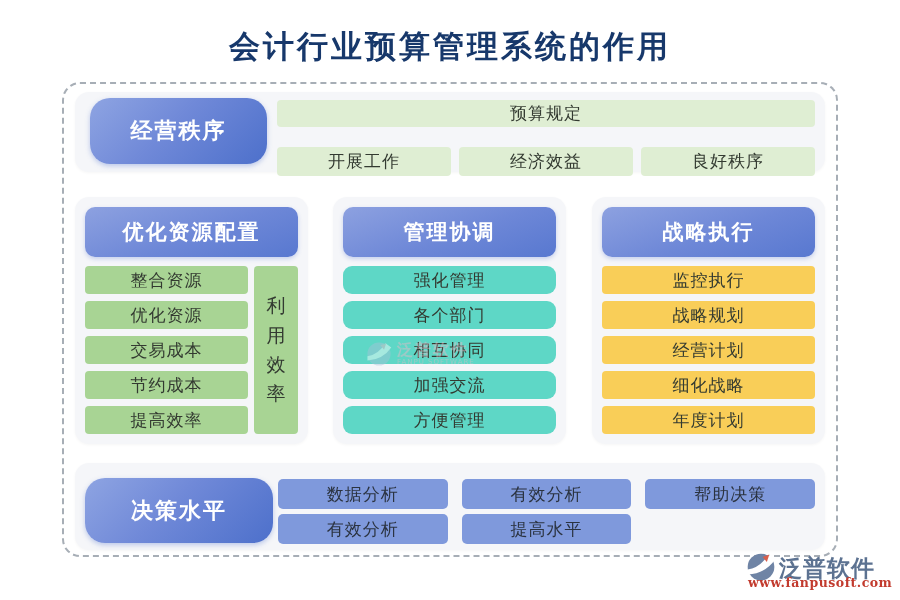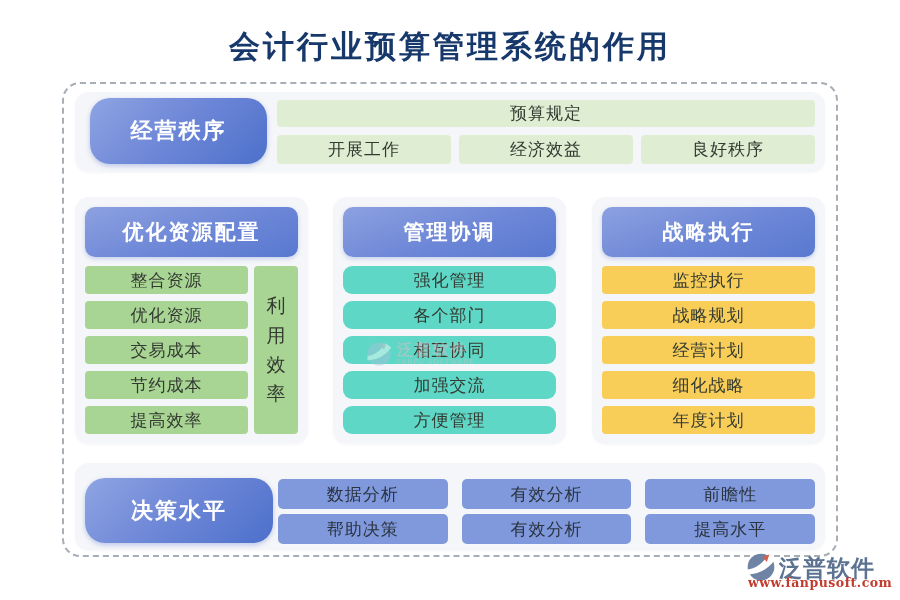--- a/index.html
+++ b/index.html
@@ -59,21 +59,21 @@
 
   .side-cell{
     width:44px;background:#a8d494;border-radius:4px;
     display:flex;align-items:center;justify-content:center;text-align:center;
     font-size:19px;color:#333a31;line-height:1.55;
     word-break:break-all;padding:0 10px;box-sizing:border-box;
   }
 
   .top-cells{position:absolute;left:202px;top:8px;width:538px;}
   .top-full{height:27px;}
-  .top-row{display:flex;gap:8px;margin-top:8px;}
+  .top-row{display:flex;gap:8px;margin-top:20px;}
   .top-row .cell{flex:1;height:29px;}
 
   .bottom-grid{
     position:absolute;left:203px;top:16px;width:537px;
     display:grid;grid-template-columns:repeat(3,1fr);
     column-gap:14px;row-gap:5px;
   }
   .bottom-grid .cell{height:30px;border-radius:5px;}
 
   .watermark{
@@ -161,21 +161,20 @@
         </div>
     </div>
   </div>
 </div>
 
 <div class="panel sec-bottom">
   <div class="grad-btn btn-bottom">决策水平</div>
   <div class="bottom-grid">
       <div class="cell blue">数据分析</div>
       <div class="cell blue">有效分析</div>
-      <div class="cell blue">前瞻性</div>
       <div class="cell blue">帮助决策</div>
       <div class="cell blue">有效分析</div>
       <div class="cell blue">提高水平</div>
     </div>
 </div>
 
 <div class="watermark">
   <svg class="wm-icon" viewBox="0 0 36 36">
     <circle cx="18" cy="18" r="16" fill="#a9c3d8"></circle>
     <path d="M2 21 Q 17 19 27 3 L 35 9 Q 23 26 2 27 Z" fill="#ffffff"></path>

